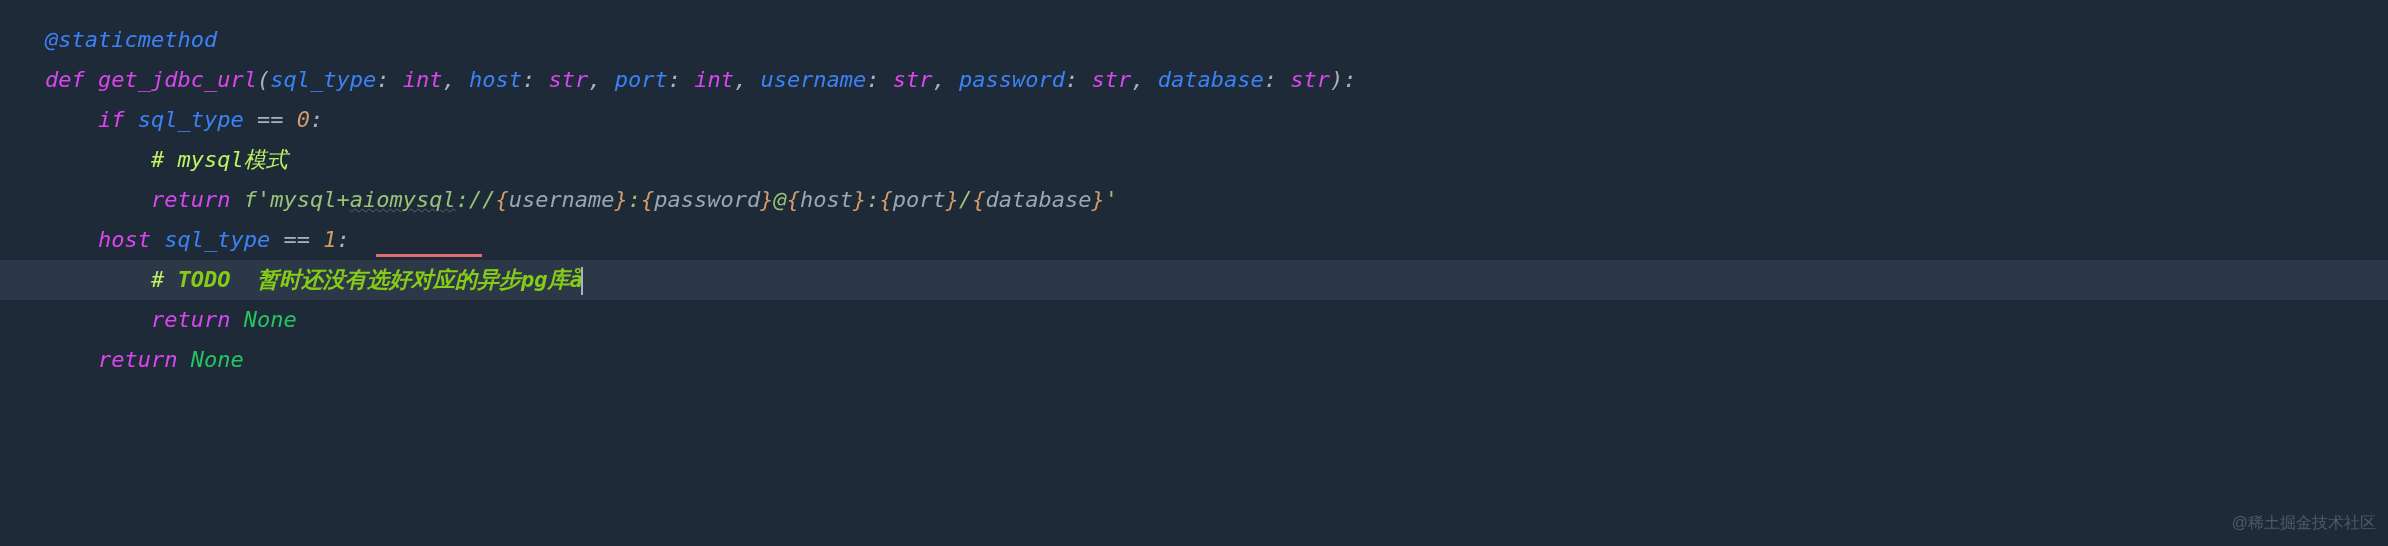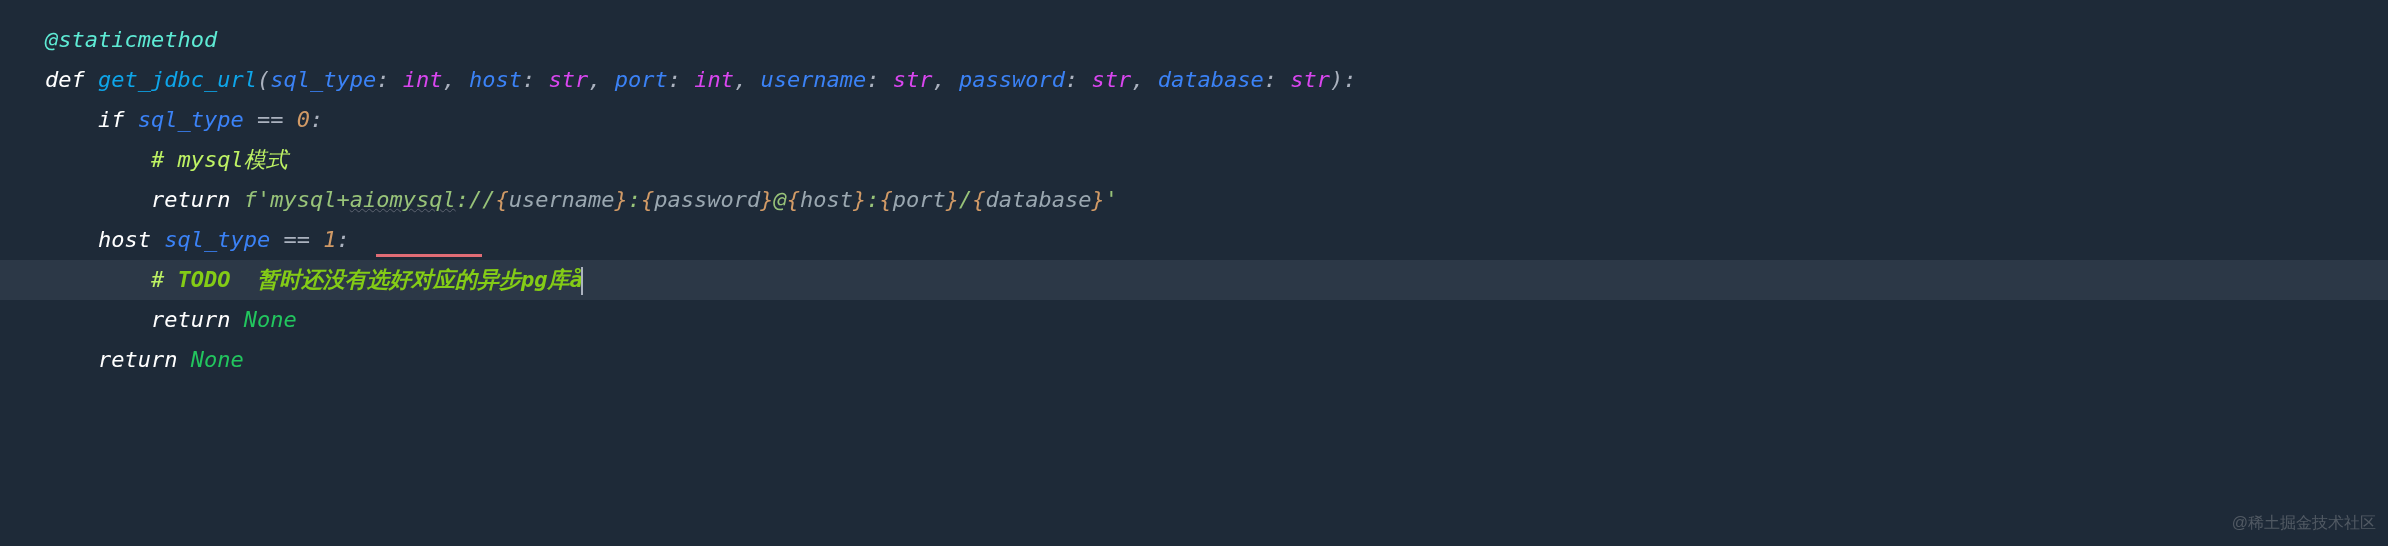--- a/index.html
+++ b/index.html
@@ -24,23 +24,23 @@
       white-space: pre;
       min-height: 40px;
     }
     .line-highlight {
       background: #2c3847;
       margin-left: -45px;
       padding-left: 45px;
       margin-right: -2000px;
       padding-right: 2000px;
     }
-    .decorator { color: #5eead4; }
-    .keyword { color: #ffffff; font-style: italic; }
-    .func-name { color: #0ea5e9; }
+    .decorator { color: #3b82f6; }
+    .keyword { color: #d946ef; font-style: italic; }
+    .func-name { color: #d946ef; }
     .param { color: #3b82f6; }
     .type { color: #d946ef; font-style: italic; }
     .punct { color: #abb2bf; }
     .number { color: #d19a66; }
     .string { color: #98c379; }
     .fstring-brace { color: #d19a66; }
     .fstring-var { color: #9aa7b0; }
     .comment { color: #bef264; font-style: italic; }
     .todo { color: #84cc16; font-style: italic; font-weight: bold; }
     .none { color: #22c55e; }

